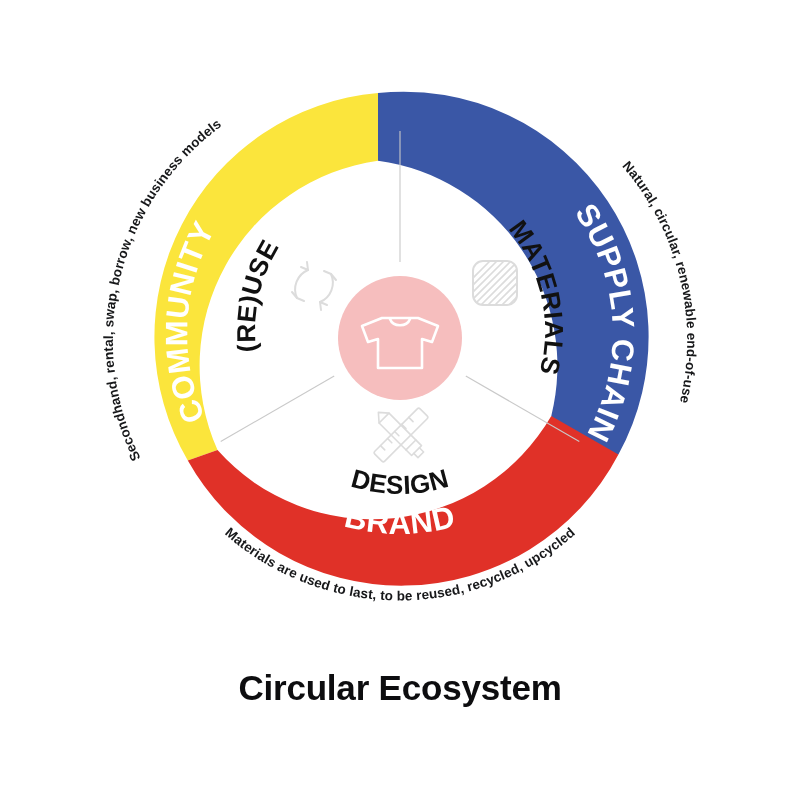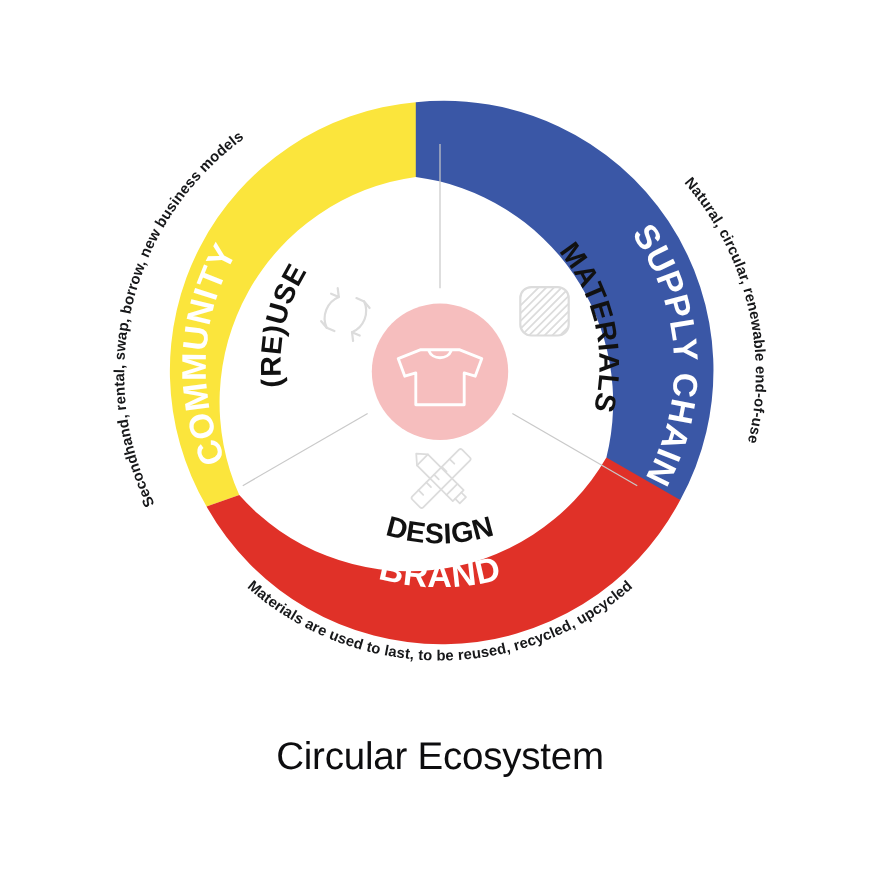--- a/index.html
+++ b/index.html
@@ -69,21 +69,21 @@
     stroke-linecap: round;
     stroke-linejoin: round;
   }
   #page-title {
     position: absolute;
     left: 0;
     top: 668px;
     width: 800px;
     text-align: center;
     font-family: "Liberation Sans", sans-serif;
-    font-weight: normal;
+    font-weight: bold;
     font-size: 35px;
     letter-spacing: -0.2px;
     color: #0d0d0f;
   }
 </style>
 </head>
 <body>
 
 <div id="diagram-root">
 

